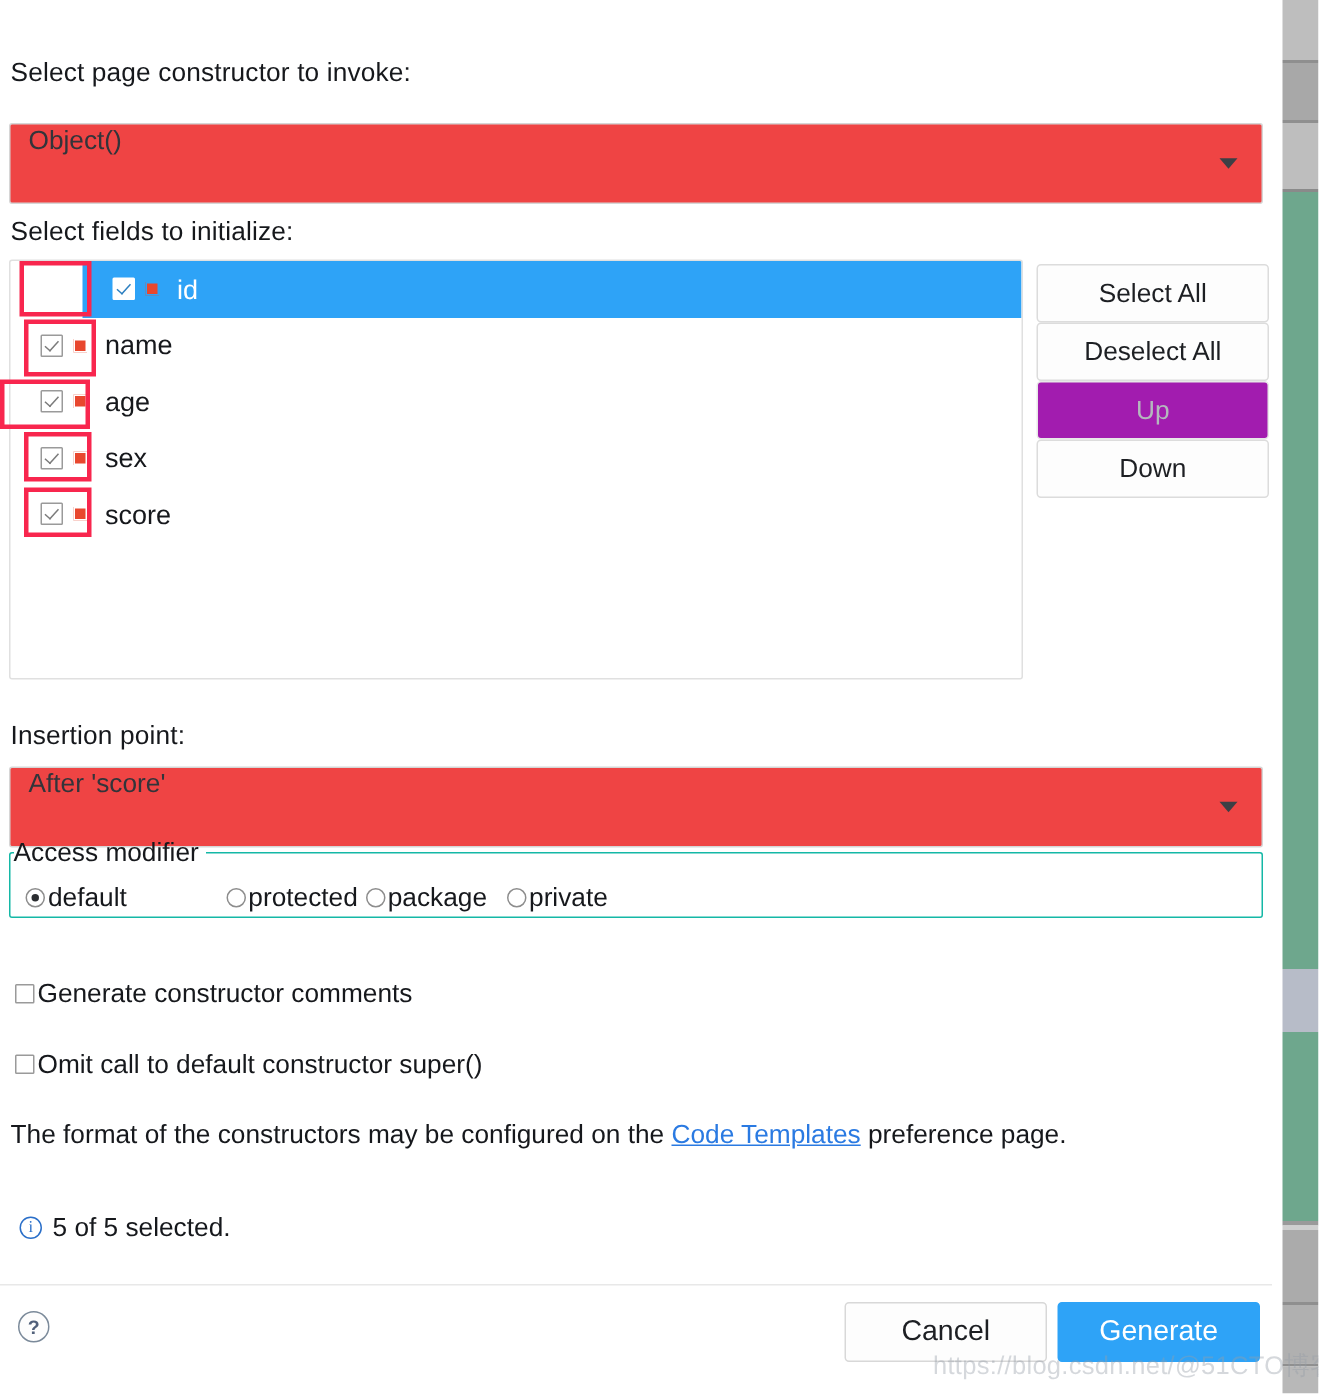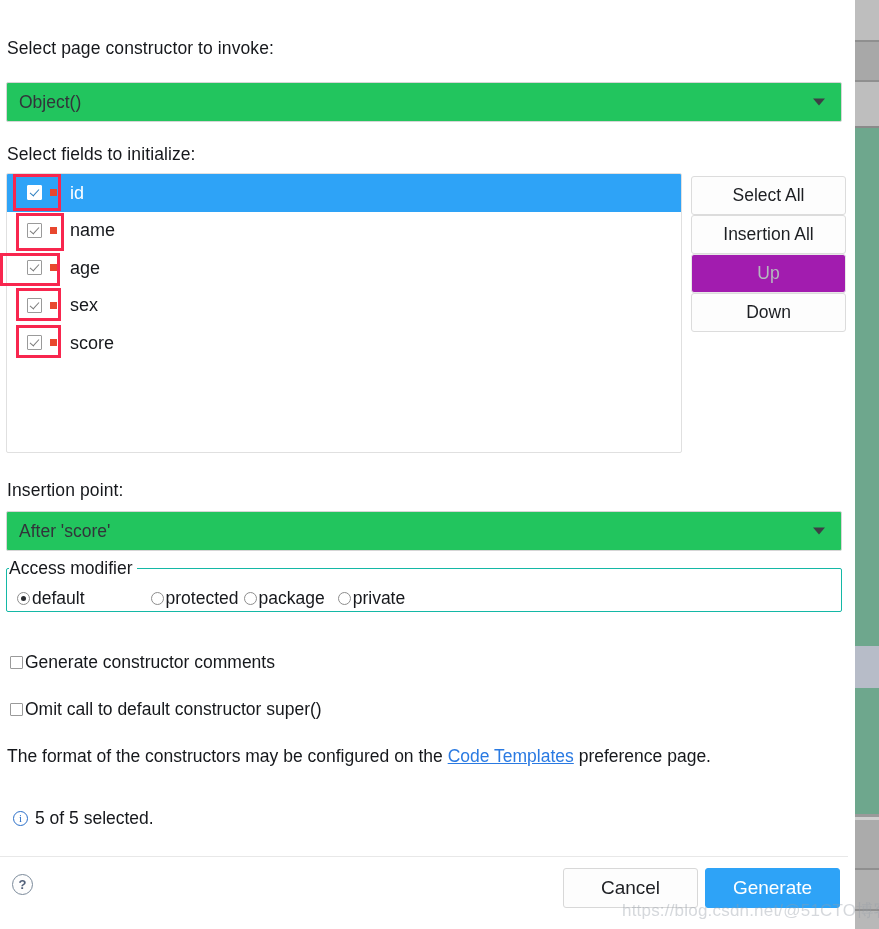--- a/index.html
+++ b/index.html
@@ -33,26 +33,25 @@
   .label {
     font-size: 17.5px;
     color: #16181c;
     line-height: 1;
     letter-spacing: 0.1px;
   }
 
   
   .combo {
     position: relative;
-    height: 40px;
-    background: #22c55e;
+    height: 54px;
+    background: #ef4444;
     border: 1px solid #d6d6d6;
     border-radius: 2px;
     display: flex;
-    align-items: center;
   }
   .combo-value {
     padding-left: 12px;
     font-size: 17.5px;
     color: #32343a;
   }
   .combo-arrow {
     position: absolute;
     right: 16px;
     top: 50%;
@@ -82,20 +81,21 @@
     height: 37.5px;
     display: flex;
     align-items: center;
     padding-left: 20px;
     font-size: 18px;
     color: #16181c;
   }
   .list-row.selected {
     background: #2ea3f7;
     color: #ffffff;
+    margin-left: 48px;
   }
   .chk {
     width: 15px;
     height: 15px;
     border: 1px solid #9a9a9a;
     background: #ffffff;
     border-radius: 1px;
     position: relative;
     flex: 0 0 auto;
     margin-right: 7px;
@@ -369,21 +369,21 @@
             <div class="list-row">
               <span class="chk"></span>
               <span class="fieldmark"></span>
               <span class="row-name">score</span>
             </div>
           </div>
       </div>
       <div class="side-buttons">
         <div id="side-buttons">
             <div class="sbtn">Select All</div>
-            <div class="sbtn">Insertion All</div>
+            <div class="sbtn">Deselect All</div>
             <div class="sbtn disabled">Up</div>
             <div class="sbtn">Down</div>
           </div>
       </div>
     </div>
 
     <div class="label" style="position:absolute; left:1px; top:482px;">Insertion point:</div>
 
     <div class="combo" style="position:absolute; left:0px; top:511px; width:836px;">
       <span class="combo-value">After 'score'</span>

